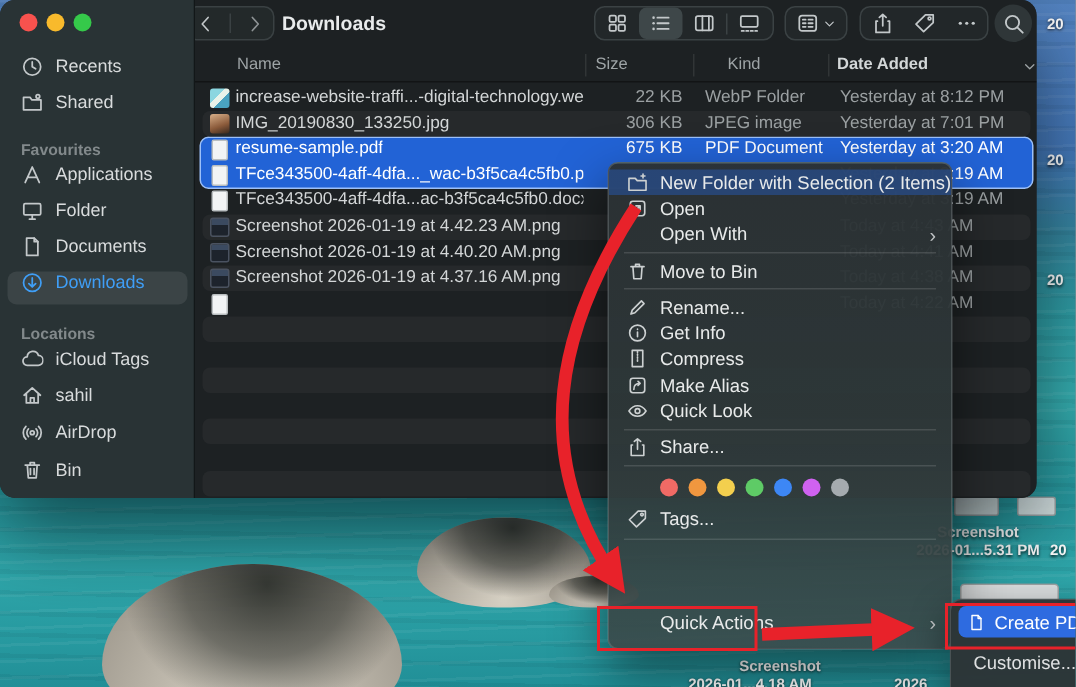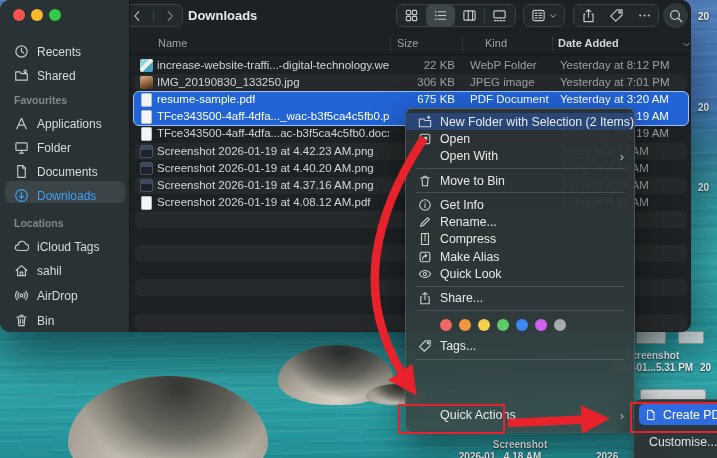--- a/index.html
+++ b/index.html
@@ -28,21 +28,21 @@
   .dthumb { position:absolute; z-index:3; background:rgba(228,231,231,.92); border:1px solid rgba(140,146,148,.8); border-radius:2px; }
   .dthumb-wide { z-index:25; background:#d9dcdd; }
   
   .window { position:absolute; left:0; top:0; width:691px; height:332px; z-index:10;
     border-radius:10px; background:#232728; box-shadow:0 22px 55px rgba(0,10,12,.55); }
   .content-bg { position:absolute; left:130px; top:0; right:0; bottom:0; background:#1d2123; border-radius:0 10px 10px 0; }
   
   .sidebar { position:absolute; left:0; top:0; width:130px; height:332px; background:#293335;
     border-right:1px solid #121718; border-radius:10px 0 0 10px; }
   .tl { position:absolute; top:9px; width:12px; height:12px; border-radius:50%; }
-  .side-item { position:absolute; left:5px; width:120px; height:22px; display:flex; align-items:flex-end;
+  .side-item { position:absolute; left:5px; width:120px; height:22px; display:flex; align-items:flex-start;
     gap:8px; padding-left:9px; border-radius:6px; color:#d8dbdc; font-size:12px; }
   .side-item.sel { background:#3b4446; color:#3f9ef6; }
   .side-item.sel svg { stroke:#3f9ef6; }
   .side-label { position:absolute; left:14px; color:#82898b; font-size:10.5px; font-weight:bold; }
   svg.ic { stroke:#c3c8ca; fill:none; stroke-width:1.25; stroke-linecap:round; stroke-linejoin:round; flex:none; }
   
   .navpill { position:absolute; left:124px; top:4px; width:59px; height:23px; border:1px solid #3a4143;
     border-radius:7px; display:flex; align-items:center; justify-content:space-around; background:rgba(50,56,58,.35); }
   .navpill .vdiv { width:1px; height:13px; background:#3a4143; }
   .win-title { position:absolute; left:188px; top:8px; color:#e9ebec; font-size:13px; font-weight:bold; }
@@ -261,21 +261,20 @@
       <span class="cell c-name">Screenshot 2026-01-19 at 4.40.20 AM.png</span>
       <span class="cell c-date">Today at 4:41 AM</span>
     </div>
     <div class="frow stripe" style="top:119.7px;">
       <div class="cell c-ic thumb thumb-shot"></div>
       <span class="cell c-name">Screenshot 2026-01-19 at 4.37.16 AM.png</span>
       <span class="cell c-date">Today at 4:38 AM</span>
     </div>
     <div class="frow" style="top:136.8px;">
       <div class="cell c-ic thumb-doc"></div>
-      <span class="cell c-name">Screenshot 2026-01-19 at 4.08.12 AM.pdf</span>
       <span class="cell c-date">Today at 4:22 AM</span>
     </div>
     <div class="frow stripe" style="top:153.9px;"></div>
     <div class="frow" style="top:171px;"></div>
     <div class="frow stripe" style="top:188.1px;"></div>
     <div class="frow" style="top:205.2px;"></div>
     <div class="frow stripe" style="top:222.3px;"></div>
     <div class="frow" style="top:239.4px;"></div>
     <div class="frow stripe" style="top:256.5px;"></div>
   </div>
@@ -378,30 +377,30 @@
   <div class="mdiv"></div>
   <div class="mi">
     <svg class="ic" viewBox="0 0 16 16">
         <path d="M3 4.3h10M6.5 4V2.6h3V4M4.5 4.3l.7 9.2h5.6l.7-9.2"></path>
       </svg>
     <span>Move to Bin</span>
   </div>
   <div class="mdiv"></div>
   <div class="mi">
     <svg class="ic" viewBox="0 0 16 16">
+        <path d="M3 13l1-3 7-7 2 2-7 7z"></path>
+      </svg>
+    <span>Rename...</span>
+  </div>
+  <div class="mi">
+    <svg class="ic" viewBox="0 0 16 16">
         <circle cx="8" cy="8" r="6"></circle>
         <path d="M8 7.3v3.5M8 5.1v.2"></path>
       </svg>
     <span>Get Info</span>
-  </div>
-  <div class="mi">
-    <svg class="ic" viewBox="0 0 16 16">
-        <path d="M3 13l1-3 7-7 2 2-7 7z"></path>
-      </svg>
-    <span>Rename...</span>
   </div>
   <div class="mi">
     <svg class="ic" viewBox="0 0 16 16">
         <path d="M4 1.8h8v12.4H4z"></path>
         <path d="M8 2.4v1M8 4.6v1M8 6.8v1M8 9v1"></path>
       </svg>
     <span>Compress</span>
   </div>
   <div class="mi">
     <svg class="ic" viewBox="0 0 16 16">

